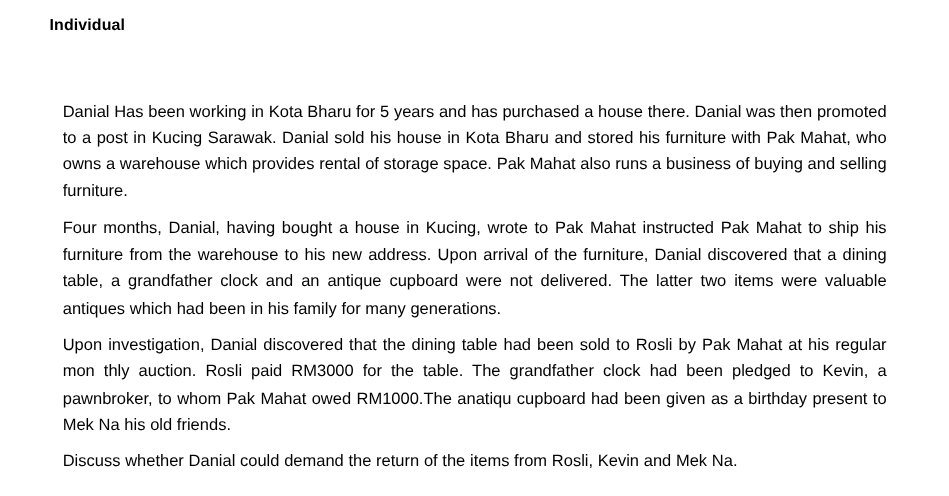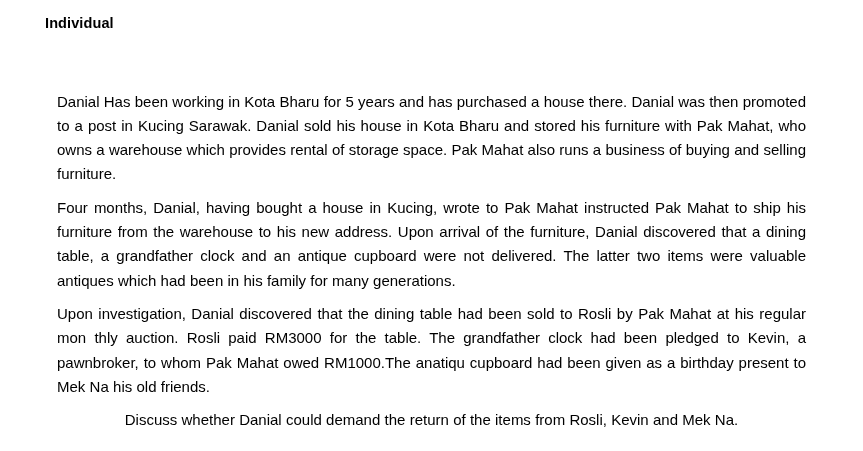--- a/index.html
+++ b/index.html
@@ -36,21 +36,21 @@
     line-height: 1.62;
     text-align: justify;
     text-justify: inter-word;
     margin: 0 0 9px 12px;
     word-spacing: 0.1px;
   }
   .para:last-child {
     margin-bottom: 0;
   }
   .para.no-justify {
-    text-align: center;
+    text-align: left;
   }
 </style>
 </head>
 <body>
 
 <div class="page">
 
   <h1 class="doc-heading">Individual</h1>
 
   <div class="spacer-after-heading"></div>

